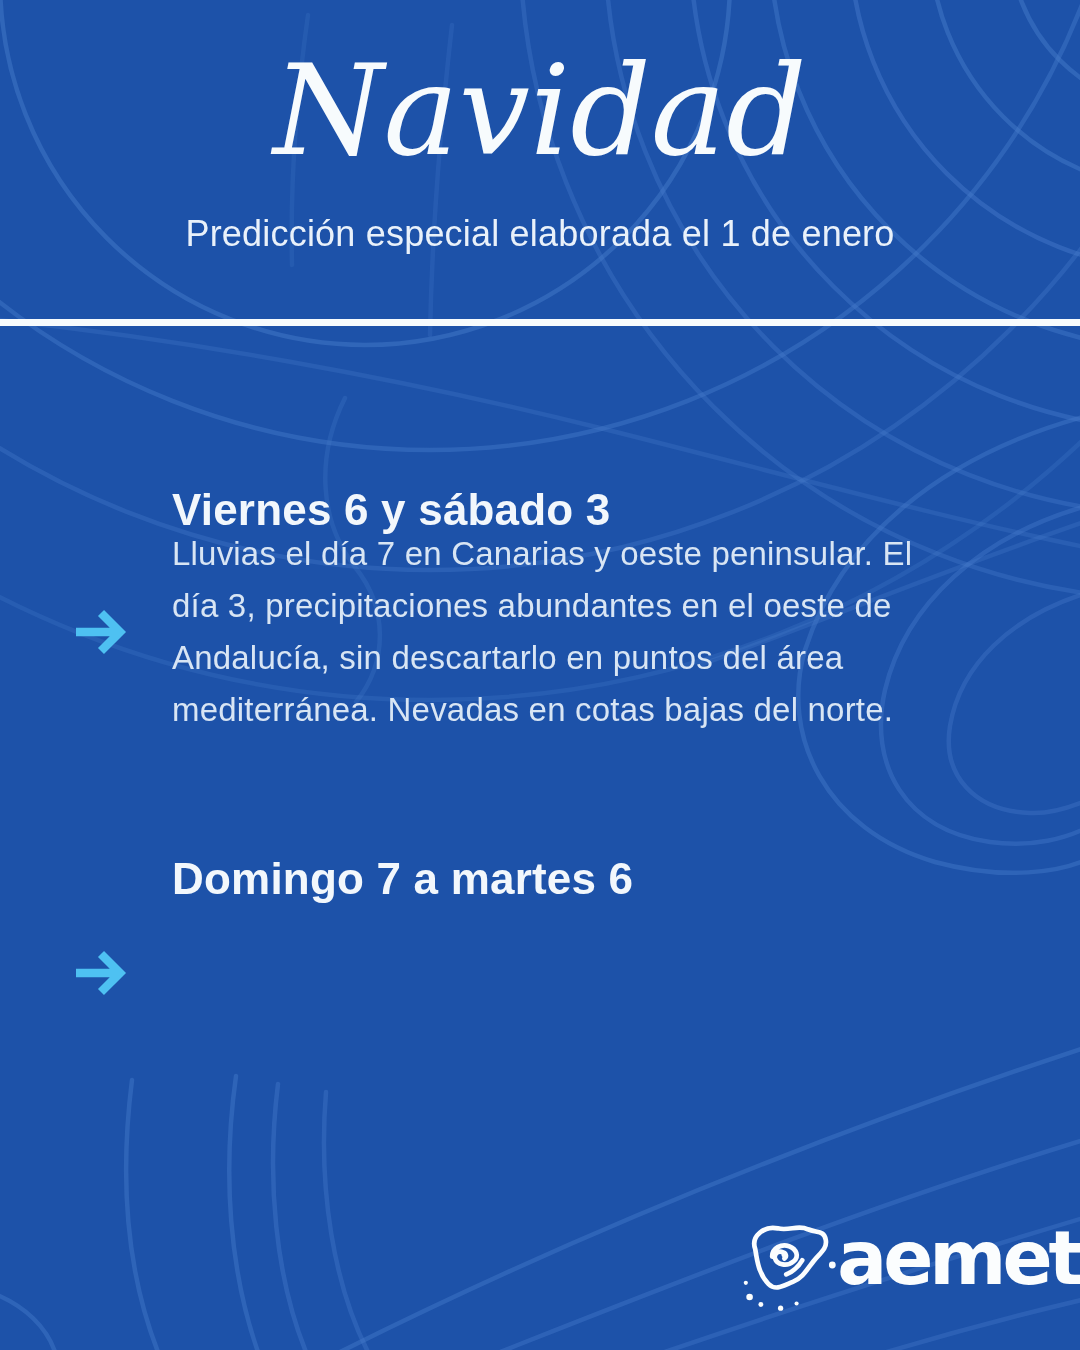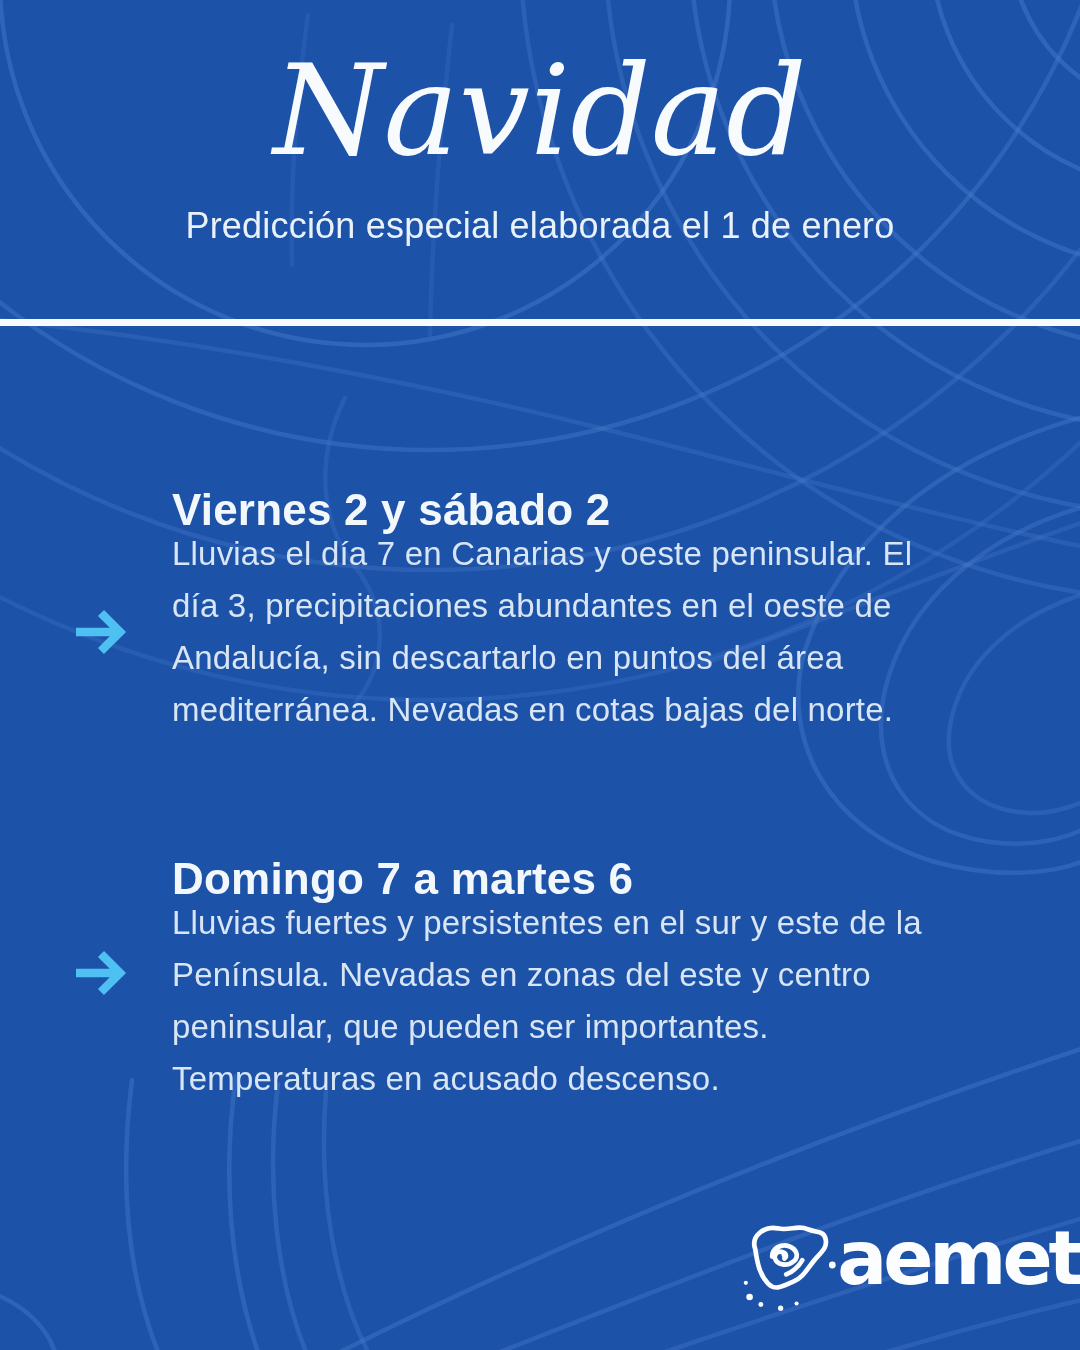--- a/index.html
+++ b/index.html
@@ -17,21 +17,21 @@
   .bg{position:absolute; inset:0; width:1080px; height:1350px;}
   .contour{stroke:var(--contour,#4479ca); fill:none; stroke-width:4.5;}
   .header{position:absolute; top:0; left:0; right:0; text-align:center;}
   .title{
     position:absolute; top:35px; left:0; right:0; margin:0;
     font-family:"DejaVu Serif","Liberation Serif",serif;
     font-style:italic; font-weight:400; font-size:126px; line-height:1.2;
     color:var(--title,#f7fbfd);
   }
   .subtitle{
-    position:absolute; top:204px; left:0; right:0; margin:0;
+    position:absolute; top:204px; left:0; right:0; margin:8px;
     font-size:36px; line-height:1.2; font-weight:400;
     color:var(--subtitle,#e9f1fa); letter-spacing:.2px;
   }
   .divider{
     position:absolute; top:319px; left:0; width:100%; height:7px;
     background:var(--divider,#f7fbfd);
   }
   .section{position:absolute; left:0; width:100%;}
   .section .heading{
     margin:0 0 0 172px; font-size:44px; line-height:44px; font-weight:700;
@@ -110,36 +110,32 @@
     <h1 class="title">Navidad</h1>
     <p class="subtitle">Predicción especial elaborada el 1 de enero</p>
   </header>
 
   <div class="divider"></div>
 
   <section class="section section-1">
     <svg class="arrow" viewBox="0 0 54 50" aria-hidden="true">
       <path d="M3 25 H47 M28 6 L47 25 L28 44"></path>
     </svg>
-    <h2 class="heading">Viernes 2 y sábado 2</h2>
+    <h2 class="heading">Viernes 6 y sábado 3</h2>
     <p class="body">Lluvias el día 7 en Canarias y oeste peninsular. El
 día 3, precipitaciones abundantes en el oeste de
 Andalucía, sin descartarlo en puntos del área
 mediterránea. Nevadas en cotas bajas del norte.</p>
   </section>
 
   <section class="section section-2">
     <svg class="arrow" viewBox="0 0 54 50" aria-hidden="true">
       <path d="M3 25 H47 M28 6 L47 25 L28 44"></path>
     </svg>
     <h2 class="heading">Domingo 7 a martes 6</h2>
-    <p class="body">Lluvias fuertes y persistentes en el sur y este de la
-Península. Nevadas en zonas del este y centro
-peninsular, que pueden ser importantes.
-Temperaturas en acusado descenso.</p>
   </section>
 
   <footer class="footer">
     <svg class="logo-icon" viewBox="0 0 100 104" aria-hidden="true">
       <path class="st" d="M13,35 C8,21 23,10 37,13 C49,16 59,9 69,14 C79,18 86,15 88,25 C90,35 81,40 75,48 C68,57 63,66 53,70 C43,74 35,80 27,72 C17,62 15,48 13,35 Z"></path>
       <path class="st" d="M31,43 C31,34 41,29 49,32 C57,35 60,43 54,48 C47,54 36,52 34,45 C33,41 36,37 41,38 C46,39 47,43 44,45"></path>
       <path class="st" d="M46,62 C53,59 59,54 63,47"></path>
       <circle class="dt" cx="44" cy="41" r="3"></circle>
       <circle class="dt" cx="7" cy="86" r="3.5"></circle>
       <circle class="dt" cx="19" cy="94" r="2.6"></circle>

